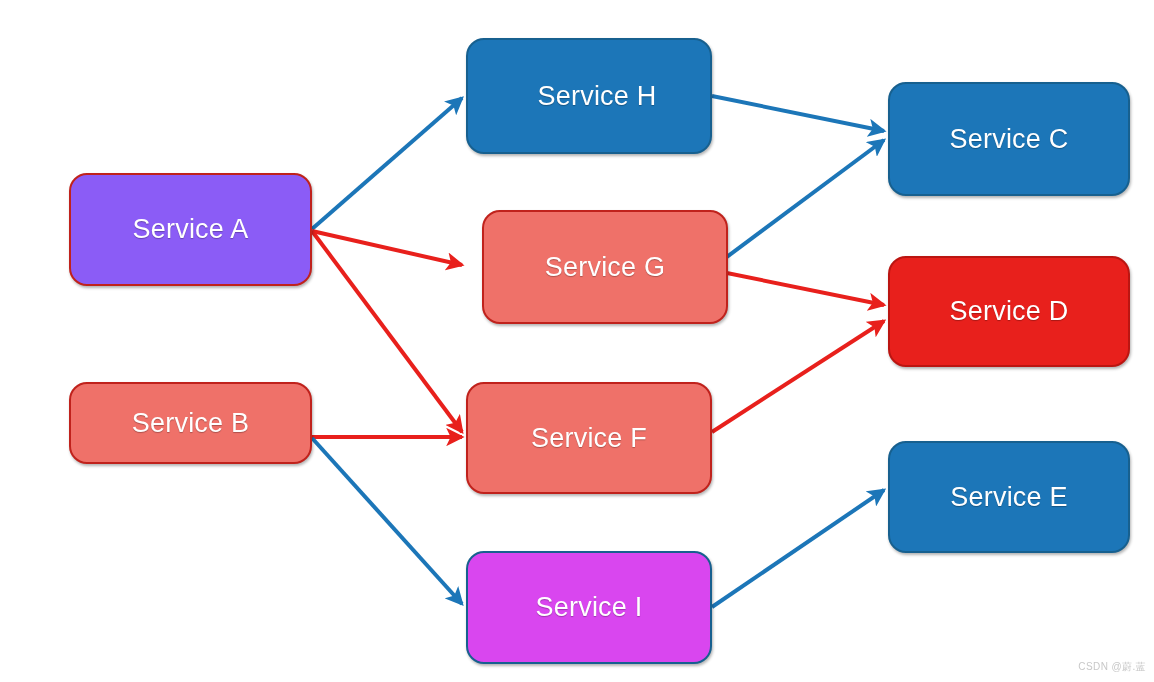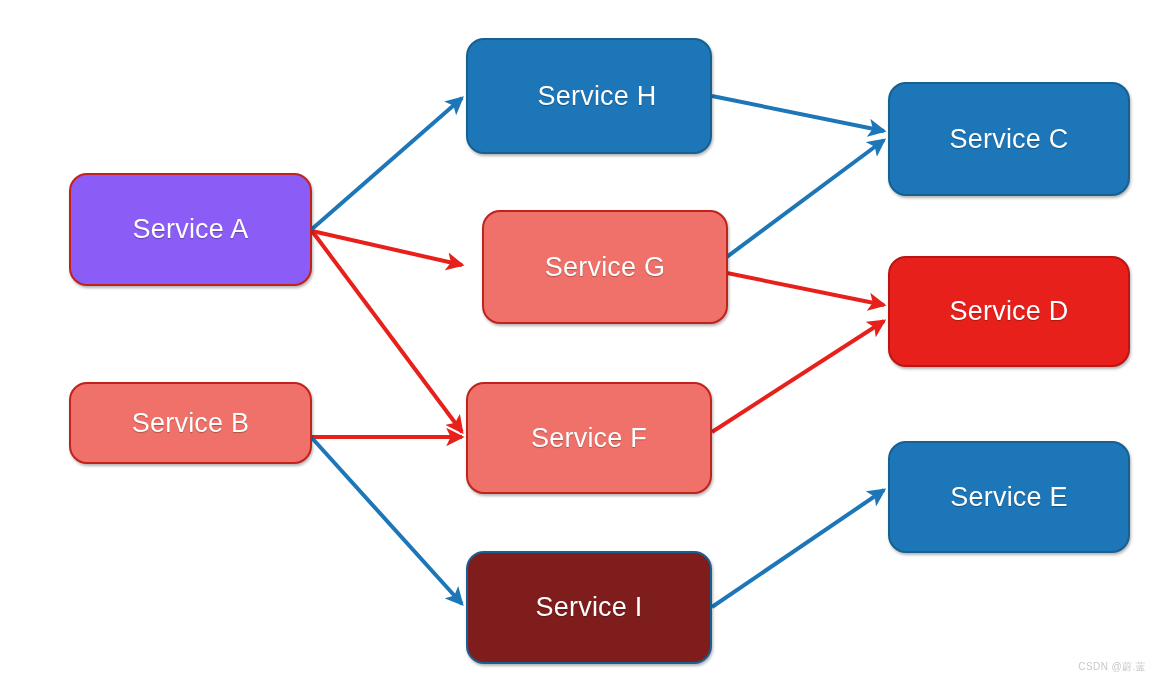--- a/index.html
+++ b/index.html
@@ -90,21 +90,21 @@
       </div>
       <div class="node" style="left: 466px; top: 38px; width: 246px; height: 116px; background: rgb(28, 118, 184); border: 2px solid rgb(23, 96, 143); color: rgb(255, 255, 255); padding-left: 16px;">
         <span class="node-label">Service H</span>
       </div>
       <div class="node" style="left: 466px; top: 210px; width: 246px; height: 114px; background: rgb(239, 113, 105); border: 2px solid rgb(192, 34, 28); color: rgb(255, 255, 255); margin-left: 16px;">
         <span class="node-label">Service G</span>
       </div>
       <div class="node" style="left: 466px; top: 382px; width: 246px; height: 112px; background: rgb(239, 113, 105); border: 2px solid rgb(192, 34, 28); color: rgb(255, 255, 255); align-items: center;">
         <span class="node-label">Service F</span>
       </div>
-      <div class="node" style="left: 466px; top: 551px; width: 246px; height: 113px; background: #7f1d1d; border: 2px solid rgb(23, 96, 143); color: rgb(255, 255, 255);">
+      <div class="node" style="left: 466px; top: 551px; width: 246px; height: 113px; background: #d946ef; border: 2px solid rgb(23, 96, 143); color: rgb(255, 255, 255);">
         <span class="node-label">Service I</span>
       </div>
       <div class="node" style="left: 888px; top: 82px; width: 242px; height: 114px; background: rgb(28, 118, 184); border: 2px solid rgb(23, 96, 143); color: rgb(255, 255, 255); justify-content: center;">
         <span class="node-label">Service C</span>
       </div>
       <div class="node" style="left: 888px; top: 256px; width: 242px; height: 111px; background: rgb(232, 32, 28); border: 2px solid rgb(187, 21, 17); color: rgb(255, 255, 255); text-align: center;">
         <span class="node-label">Service D</span>
       </div>
       <div class="node" style="left: 888px; top: 441px; width: 242px; height: 112px; background: rgb(28, 118, 184); border: 2px solid rgb(23, 96, 143); color: rgb(255, 255, 255); text-align: center;">
         <span class="node-label">Service E</span>

